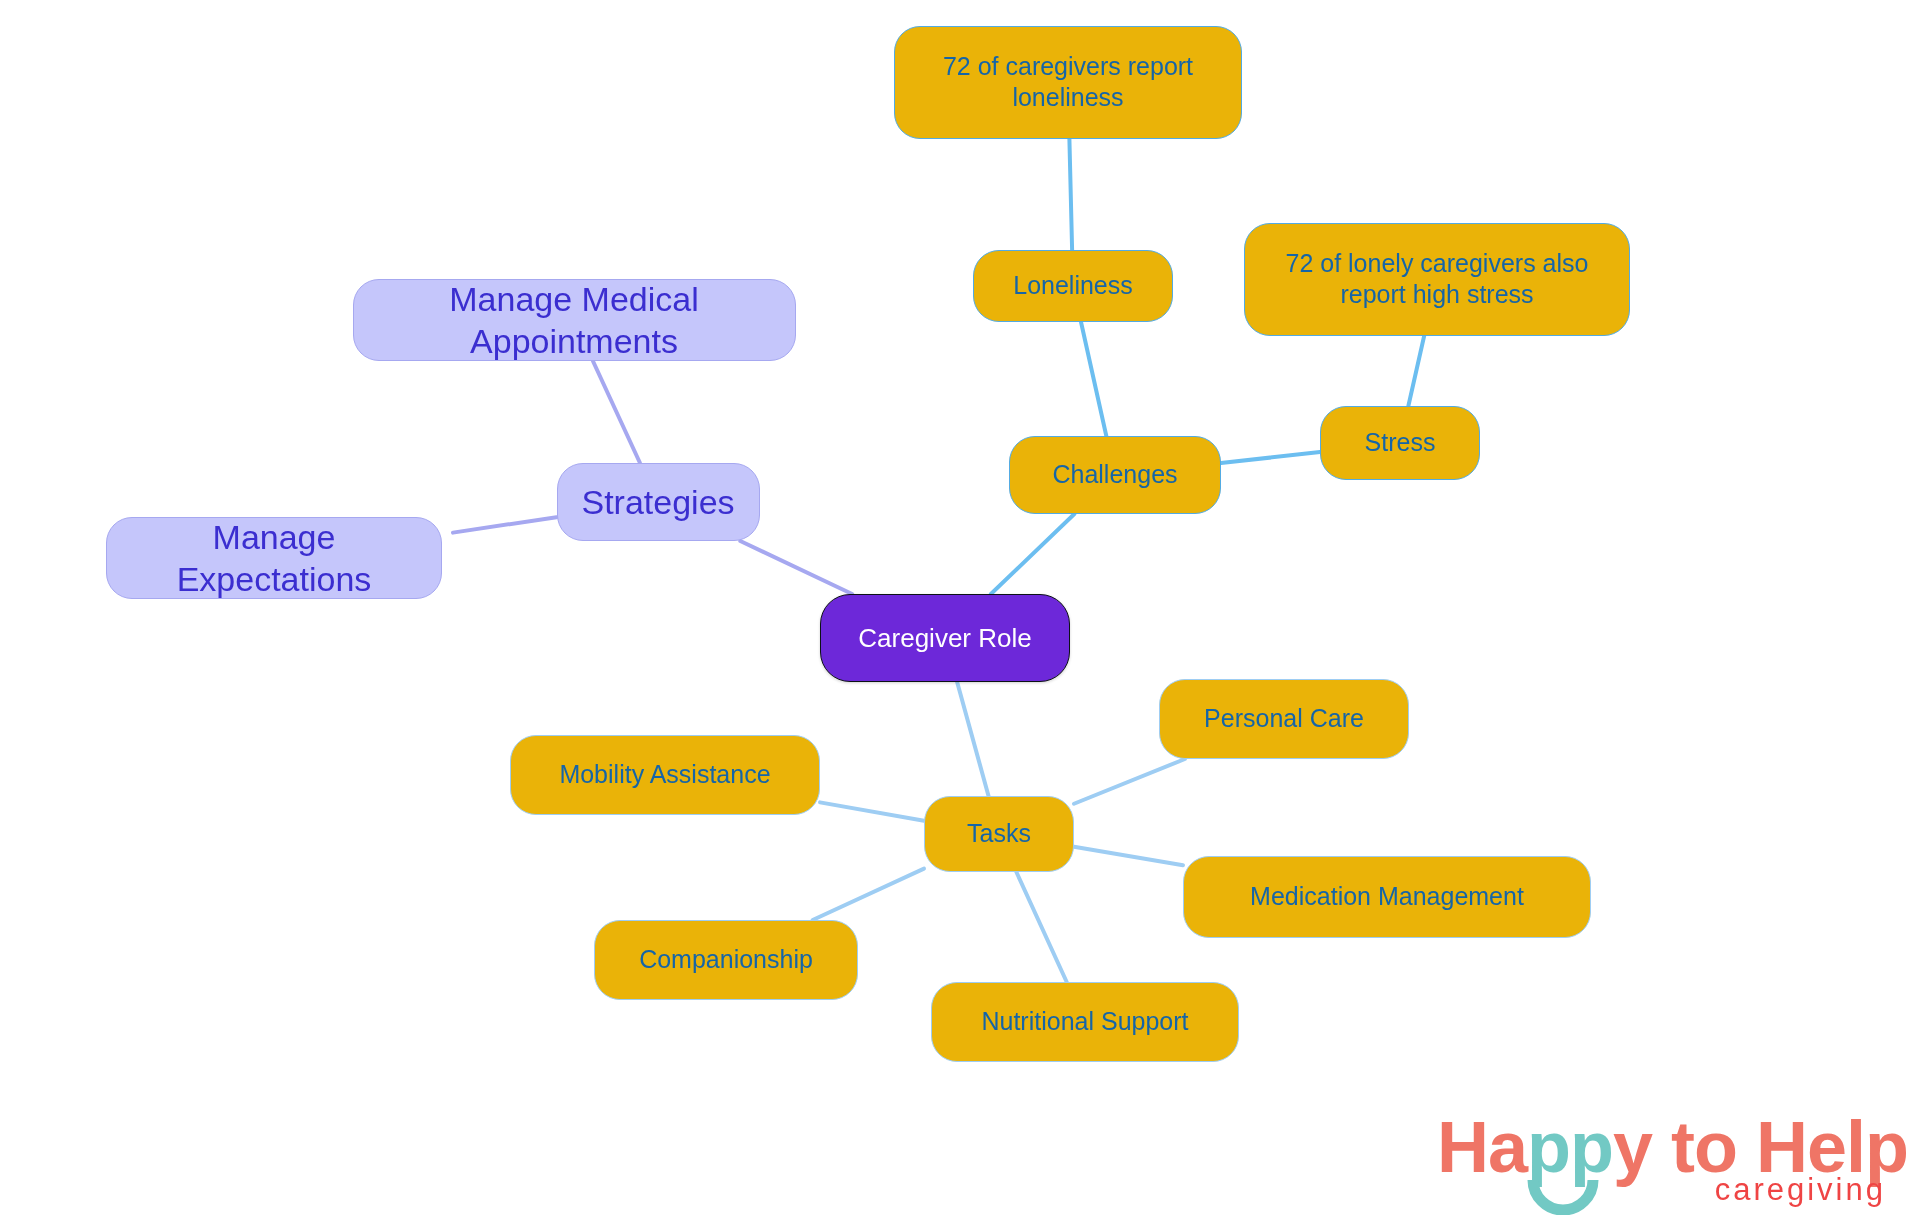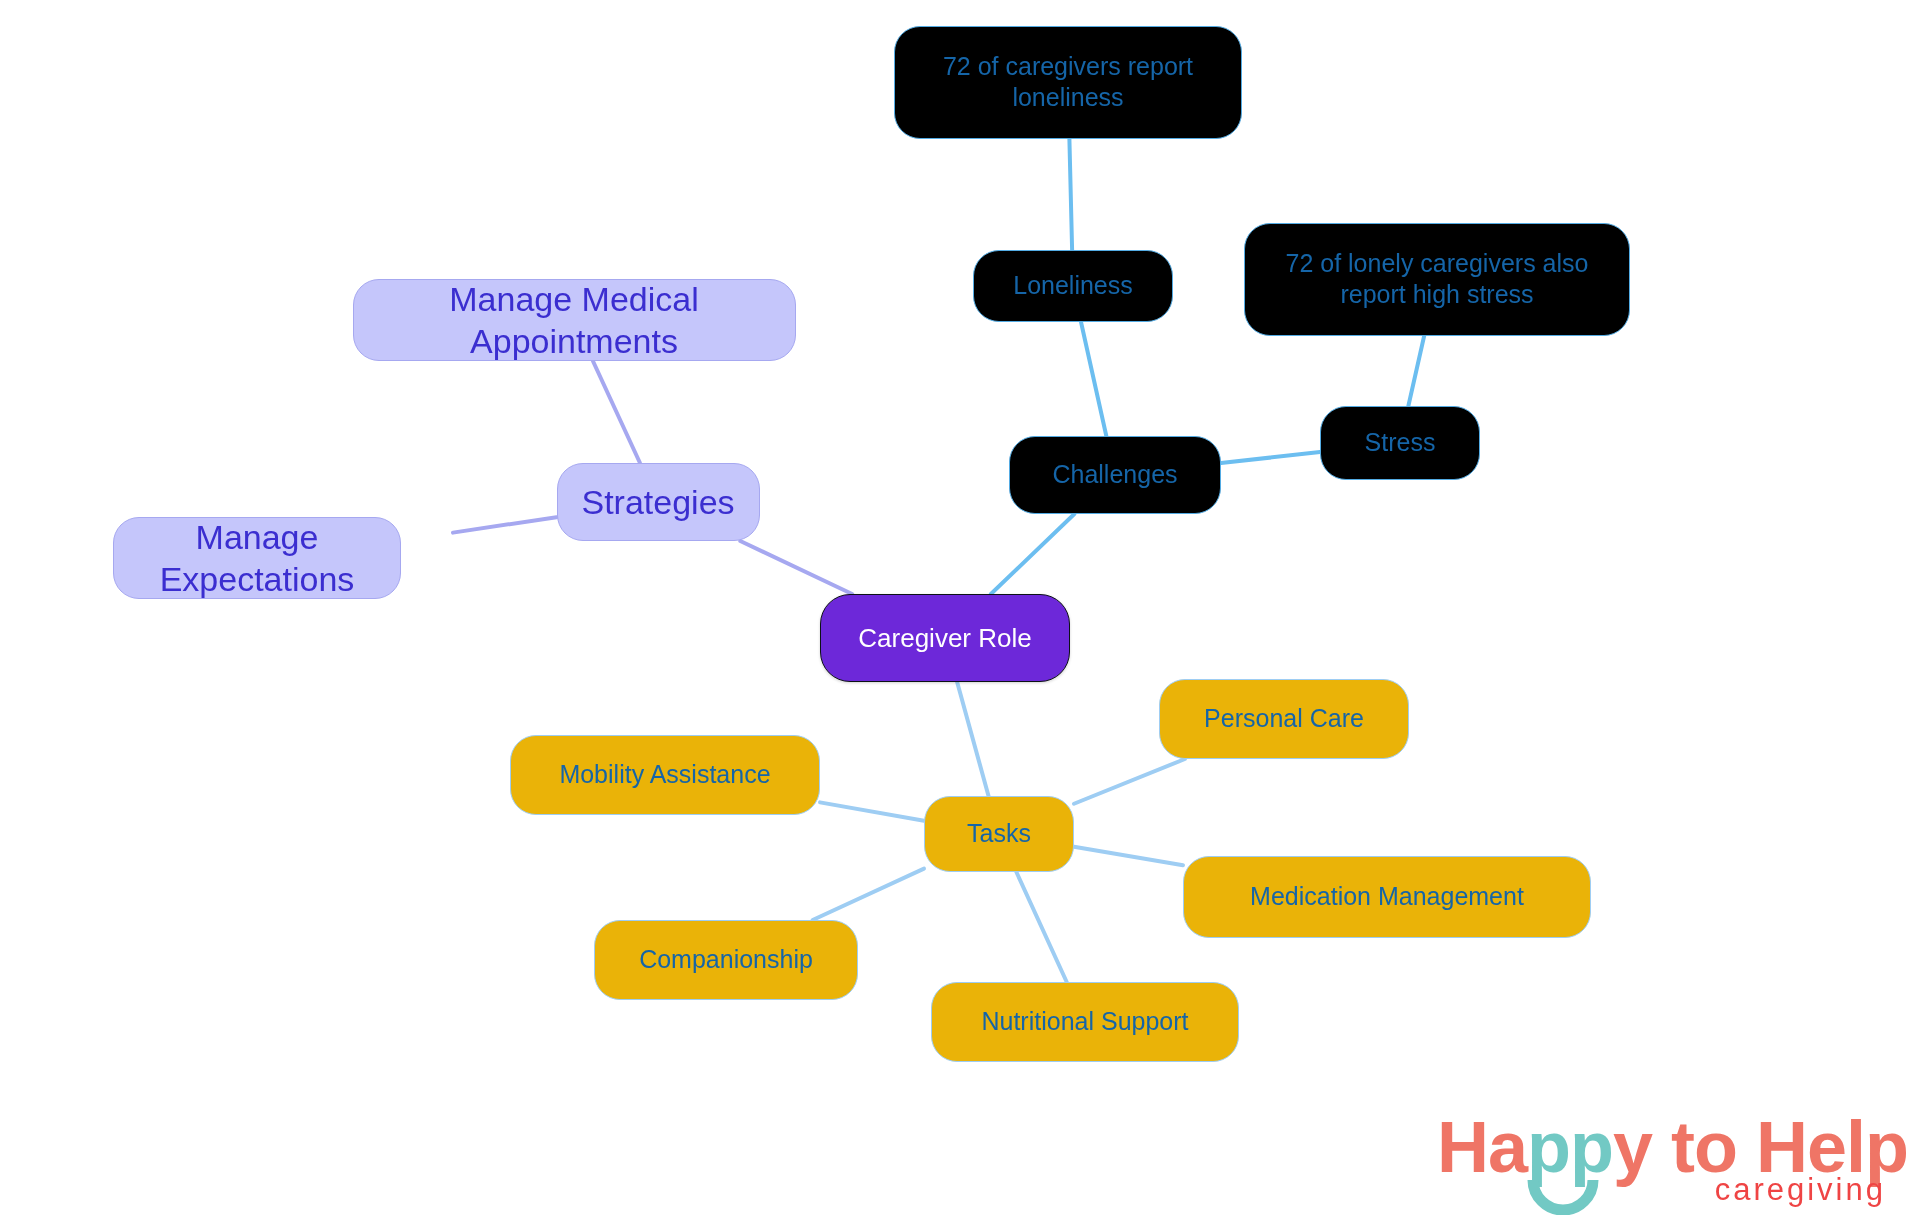--- a/index.html
+++ b/index.html
@@ -39,21 +39,21 @@
   }
   .node-root {
     background: #6d28d9;
     color: #ffffff;
     border: 1px solid #0d1117;
     font-size: 26px;
     border-radius: 30px;
     box-shadow: 0 1px 3px rgba(0,0,0,0.18);
   }
   .node-blue-dark {
-    background: #000000;
+    background: #eab308;
     border: 1.6px solid #53abe3;
     color: #1565a8;
     font-size: 25px;
   }
   .node-blue-light {
     background: #eab308;
     border: 1.6px solid #9ecdf3;
     color: #1565a8;
     font-size: 25px;
   }
@@ -125,21 +125,21 @@
       <div class="node node-root" style="left: 820px; top: 594px; width: 250px; height: 88px;"><span>Caregiver Role</span></div>
       <div class="node node-blue-dark" style="left: 1009px; top: 436px; width: 212px; height: 78px;"><span>Challenges</span></div>
       <div class="node node-blue-dark" style="left: 973px; top: 250px; width: 200px; height: 72px;"><span>Loneliness</span></div>
       <div class="node node-blue-dark" style="left: 894px; top: 25.5px; width: 348px; height: 113px;"><span>72 of caregivers report
 loneliness</span></div>
       <div class="node node-blue-dark" style="left: 1320px; top: 406px; width: 160px; height: 74px;"><span>Stress</span></div>
       <div class="node node-blue-dark" style="left: 1244px; top: 222.5px; width: 386px; height: 113px;"><span>72 of lonely caregivers also
 report high stress</span></div>
       <div class="node node-purple" style="left: 556.5px; top: 463px; width: 203px; height: 78px;"><span>Strategies</span></div>
       <div class="node node-purple" style="left: 352.5px; top: 279px; width: 443px; height: 82px;"><span>Manage Medical Appointments</span></div>
-      <div class="node node-purple" style="left: 113px; top: 517px; width: 288px; height: 82px;"><span>Manage Expectations</span></div>
+      <div class="node node-purple" style="left: 106px; top: 517px; width: 336px; height: 82px;"><span>Manage Expectations</span></div>
       <div class="node node-blue-light" style="left: 924px; top: 796px; width: 150px; height: 76px;"><span>Tasks</span></div>
       <div class="node node-blue-light" style="left: 1159px; top: 679px; width: 250px; height: 80px;"><span>Personal Care</span></div>
       <div class="node node-blue-light" style="left: 1183px; top: 856px; width: 408px; height: 82px; text-align: right;"><span>Medication Management</span></div>
       <div class="node node-blue-light" style="left: 510px; top: 735px; width: 310px; height: 80px;"><span>Mobility Assistance</span></div>
       <div class="node node-blue-light" style="left: 594px; top: 920px; width: 264px; height: 80px;"><span>Companionship</span></div>
       <div class="node node-blue-light" style="left: 931px; top: 982px; width: 308px; height: 80px;"><span>Nutritional Support</span></div>
     </div>
 
   <div id="logo">
     <div class="logo-main"><span>Ha</span><span class="logo-teal">pp</span><span>y</span><span> to </span><span>Help</span></div>

